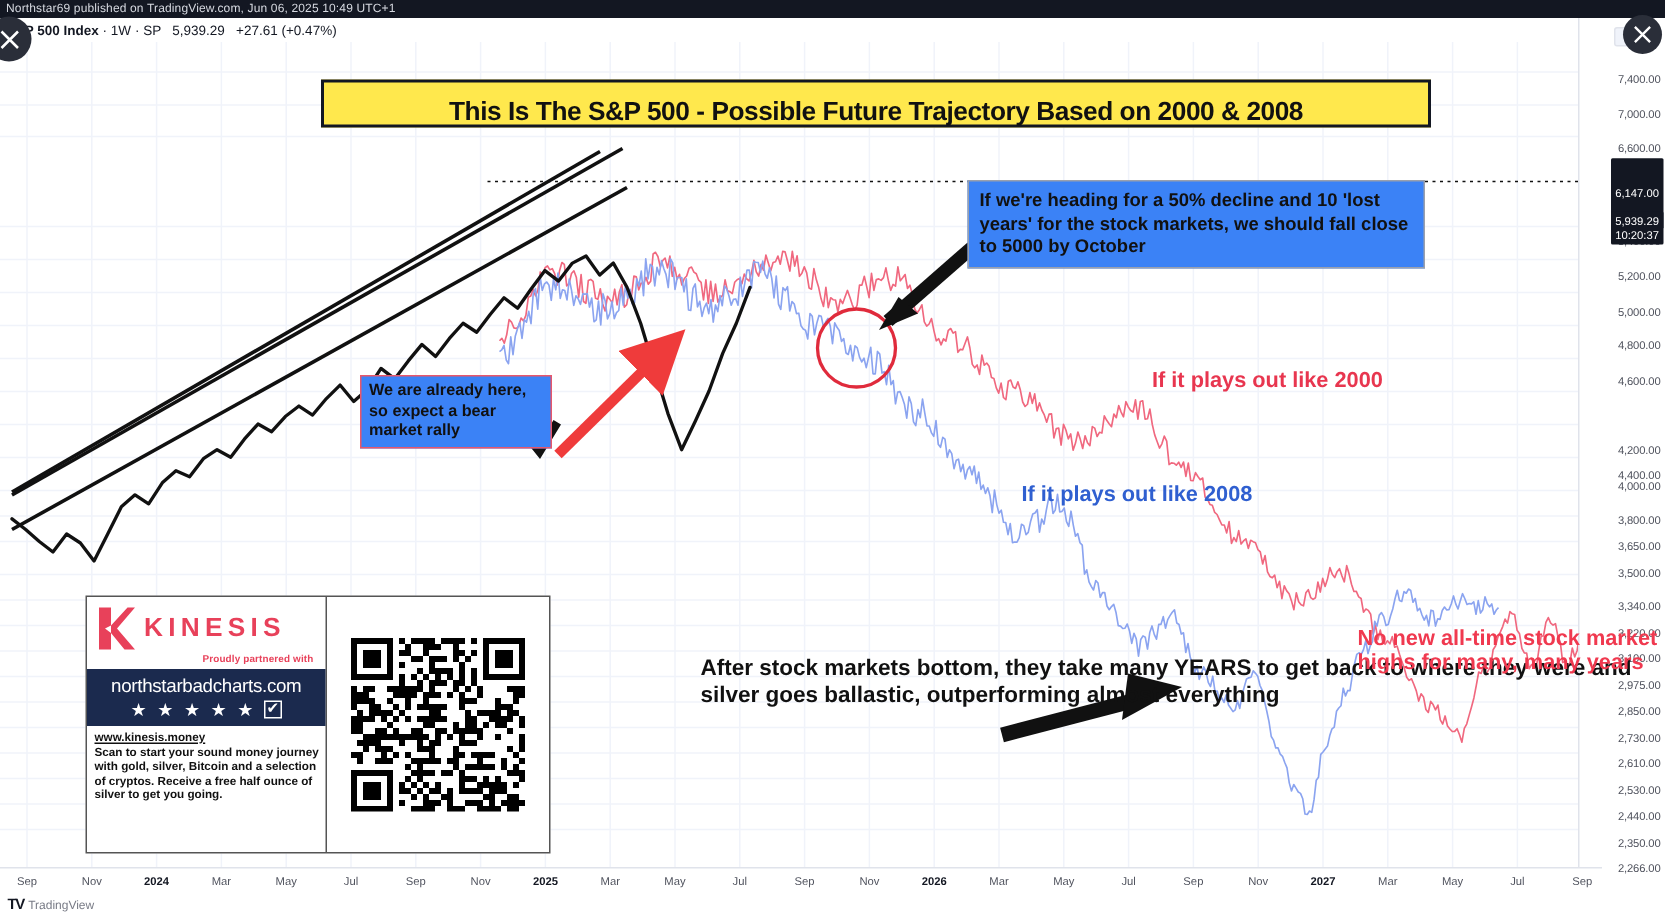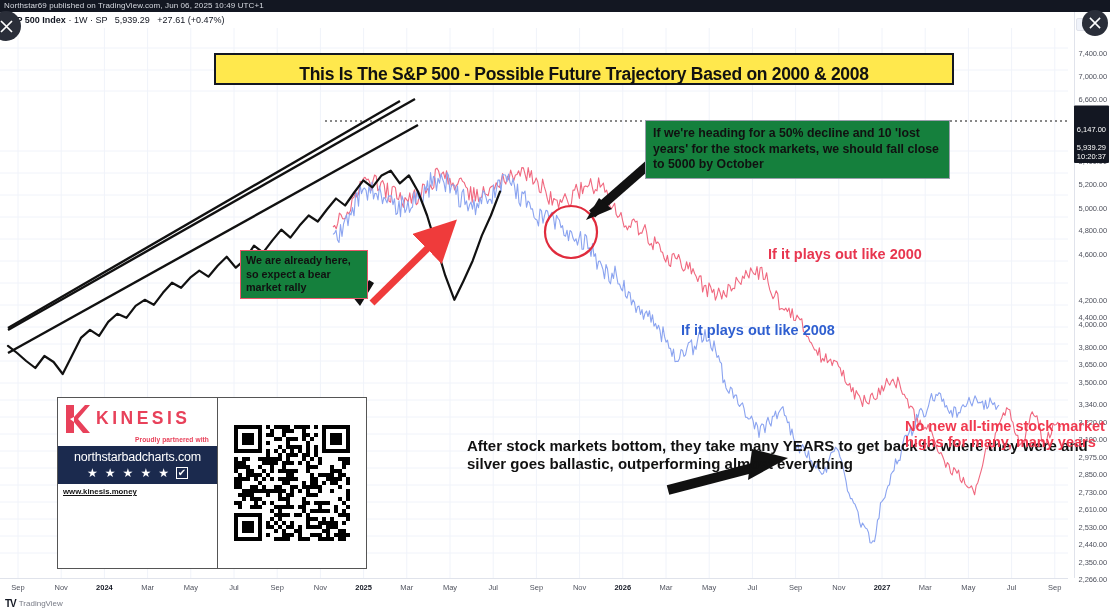--- a/index.html
+++ b/index.html
@@ -28,21 +28,21 @@
   #close-right { right:2px; top:10px; width:26px; height:26px; }
   .close-btn svg { display:block; }
 
   
   #plot { position:absolute; left:0; top:28px; width:1068px; height:550px;
     background:#fff; overflow:hidden; }
   #grid { position:absolute; inset:0; }
   #series { position:absolute; inset:0; }
 
   
-  #price-axis { position:absolute; right:0; top:12px; width:36px; height:566px;
+  #price-axis { position:absolute; right:0; top:12px; width:58px; height:566px;
     background:#fff; border-left:1px solid #e0e3eb; z-index:4; }
   .usd-chip { position:absolute; right:5px; top:6px; font-size:8px; color:#131722;
     background:#f0f3fa; border:1px solid #e0e3eb; border-radius:2px;
     padding:1px 5px; }
   .p-lab { position:absolute; right:3px; font-size:7.5px; color:#50535e;
     white-space:nowrap; transform:translateY(-50%); letter-spacing:-.1px; }
   .p-tag { position:absolute; right:1px; background:#131722; color:#fff;
     font-size:7.5px; padding:19px 3px; border-radius:1px; white-space:nowrap;
     transform:translateY(-50%); text-align:center; }
   .p-tag.two-line { line-height:9px; padding:2px 3px; }
@@ -61,21 +61,21 @@
     font-size:10px; }
 
   
   #banner { position:absolute; left:214px; top:53px; width:740px; height:32px;
     background:#ffe84d; border:2px solid #131722; display:flex;
     align-items:center; justify-content:center; z-index:10; }
   #banner span { font-size:17.5px; font-weight:700; color:#111;
     letter-spacing:-.3px; white-space:nowrap;margin-top:10px; }
 
   
-  .callout { position:absolute; background:#15803d; z-index:12; }
+  .callout { position:absolute; background:#3b82f6; z-index:12; }
   #callout-oct { left:645px; top:120px; width:305px; padding:5px 7px;
     border:1px solid #9aa0ad; }
   #callout-oct span { font-size:12.3px; font-weight:700; color:#111;
     line-height:15.5px; display:block; }
   #callout-rally { left:240px; top:250px; width:128px; padding:3px 5px;
     border:1.5px solid #e8576b; }
   #callout-rally span { font-size:10.8px; font-weight:700; color:#111;
     line-height:13.5px; display:block; }
 
   
@@ -342,20 +342,21 @@
           <span>★</span>
           <span>★</span>
           <span>★</span>
           <span>★</span>
           <span>★</span>
           <span class="check">✔</span>
         </div>
       </div>
       <div class="kin-body">
         <span class="u">www.kinesis.money</span>
+        <span>Scan to start your sound money journey with gold, silver, Bitcoin and a selection of cryptos. Receive a free half ounce of silver to get you going.</span>
       </div>
     </div>
     <div id="promo-right">
       <svg id="qr" viewBox="0 0 29 29" shape-rendering="crispEdges">
           <rect width="29" height="29" fill="#fff"></rect>
           <rect x="0" y="0" width="1" height="1" fill="#000"></rect>
           <rect x="1" y="0" width="1" height="1" fill="#000"></rect>
           <rect x="2" y="0" width="1" height="1" fill="#000"></rect>
           <rect x="3" y="0" width="1" height="1" fill="#000"></rect>
           <rect x="4" y="0" width="1" height="1" fill="#000"></rect>

